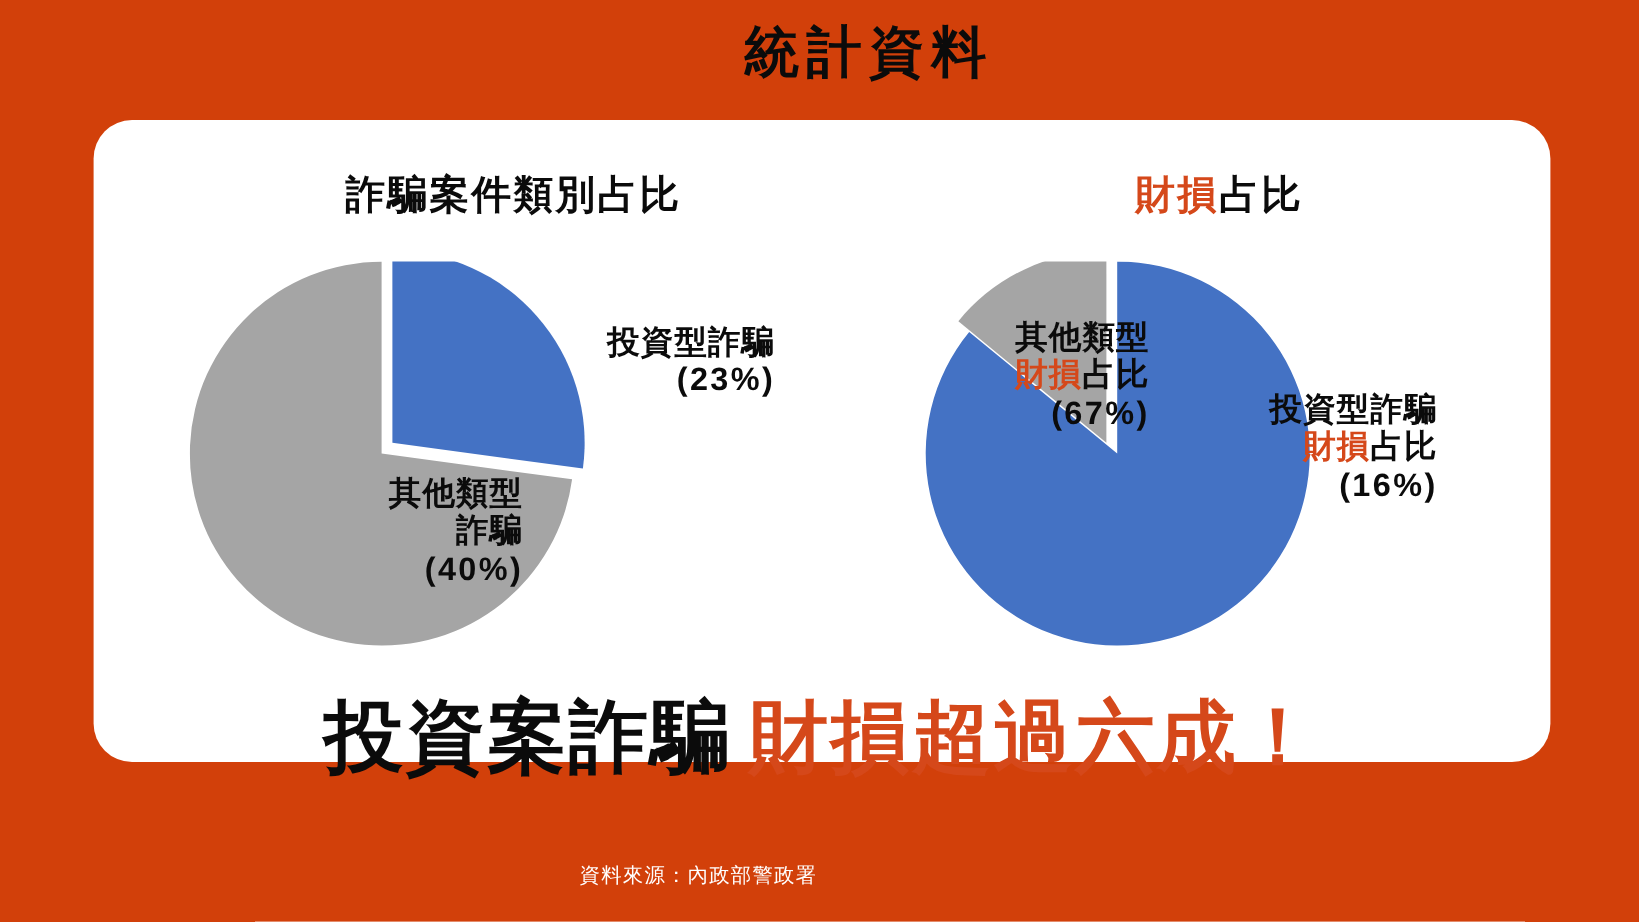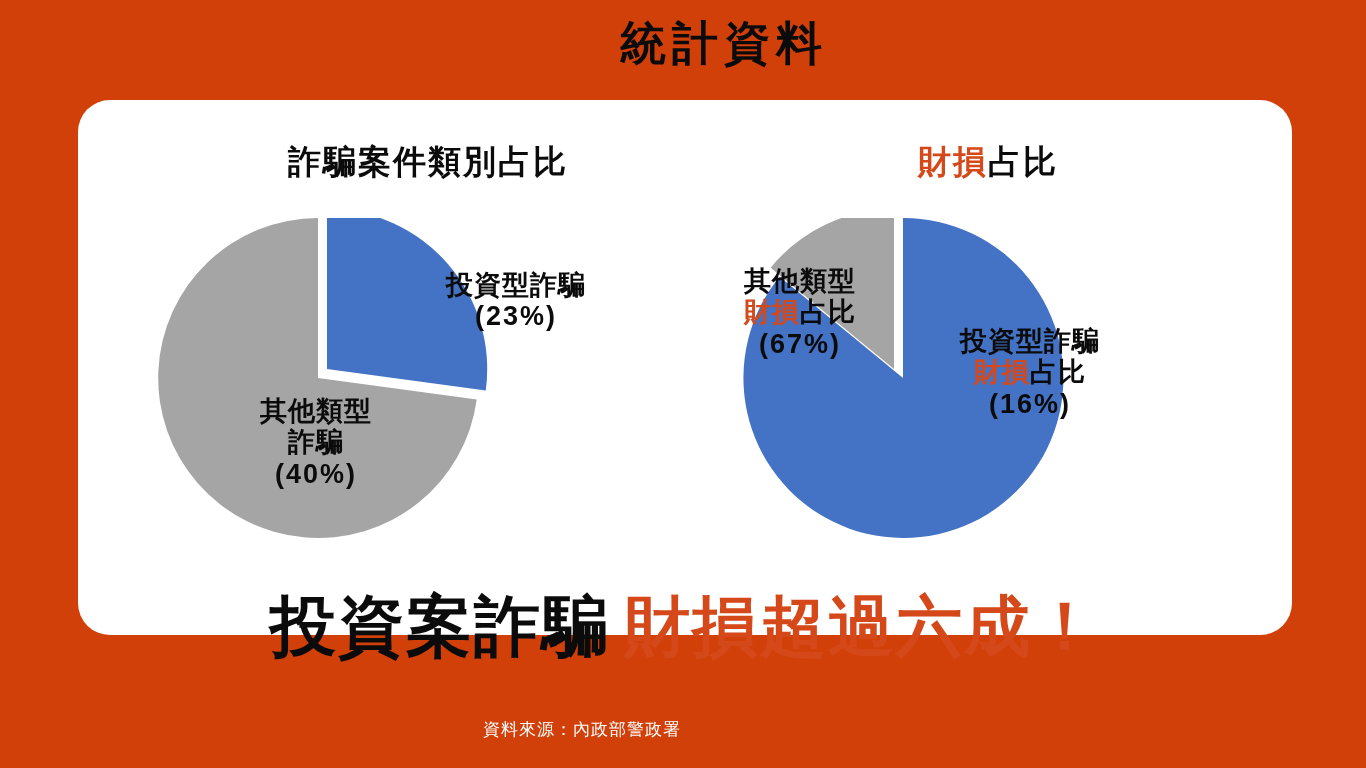--- a/index.html
+++ b/index.html
@@ -42,21 +42,21 @@
     border-radius: 32px;
   }
 
   
   .chart-panel {
     position: absolute;
     top: 0;
     height: 470px;
   }
   #panel-left  { left: 80px;  width: 540px; }
-  #panel-right { left: 640px; width: 540px; }
+  #panel-right { left: 668px; width: 540px; }
 
   .chart-title {
     position: absolute;
     top: 40px;
     left: 0;
     width: 100%;
     text-align: center;
     font-size: 33px;
     font-weight: bold;
     letter-spacing: 2px;
@@ -75,39 +75,39 @@
   .pie-svg { display: block; }
 
   
   .pie-label {
     position: absolute;
     font-size: 27px;
     font-weight: bold;
     color: #0B0B0B;
     line-height: 1.16;
     letter-spacing: 1px;
-    text-align: center;
+    text-align: right;
     white-space: nowrap;
   }
   .pie-label .hl { color: #D5481A; }
   .pie-label .pct {
     font-family: "Liberation Sans", "DejaVu Sans", sans-serif;
     letter-spacing: 2px;
   }
 
   #label-left-invest  { left: 228px; top: 52px;  width: 260px; }
   #label-left-other   { left: 38px;  top: 178px; width: 240px; }
   #label-right-other  { left: -48px; top: 48px;  width: 260px; }
   #label-right-invest { left: 172px; top: 108px; width: 280px; }
 
   
   #headline {
     position: absolute;
     left: 0;
-    top: 490px;
+    top: 478px;
     width: 1214px;
     text-align: center;
     font-size: 66px;
     font-weight: bold;
     letter-spacing: 2px;
     line-height: 1.1;
     white-space: nowrap;
   }
   #headline .black  { color: #0B0B0B; }
   #headline .orange { color: #D5481A; margin-left: 14px; }

